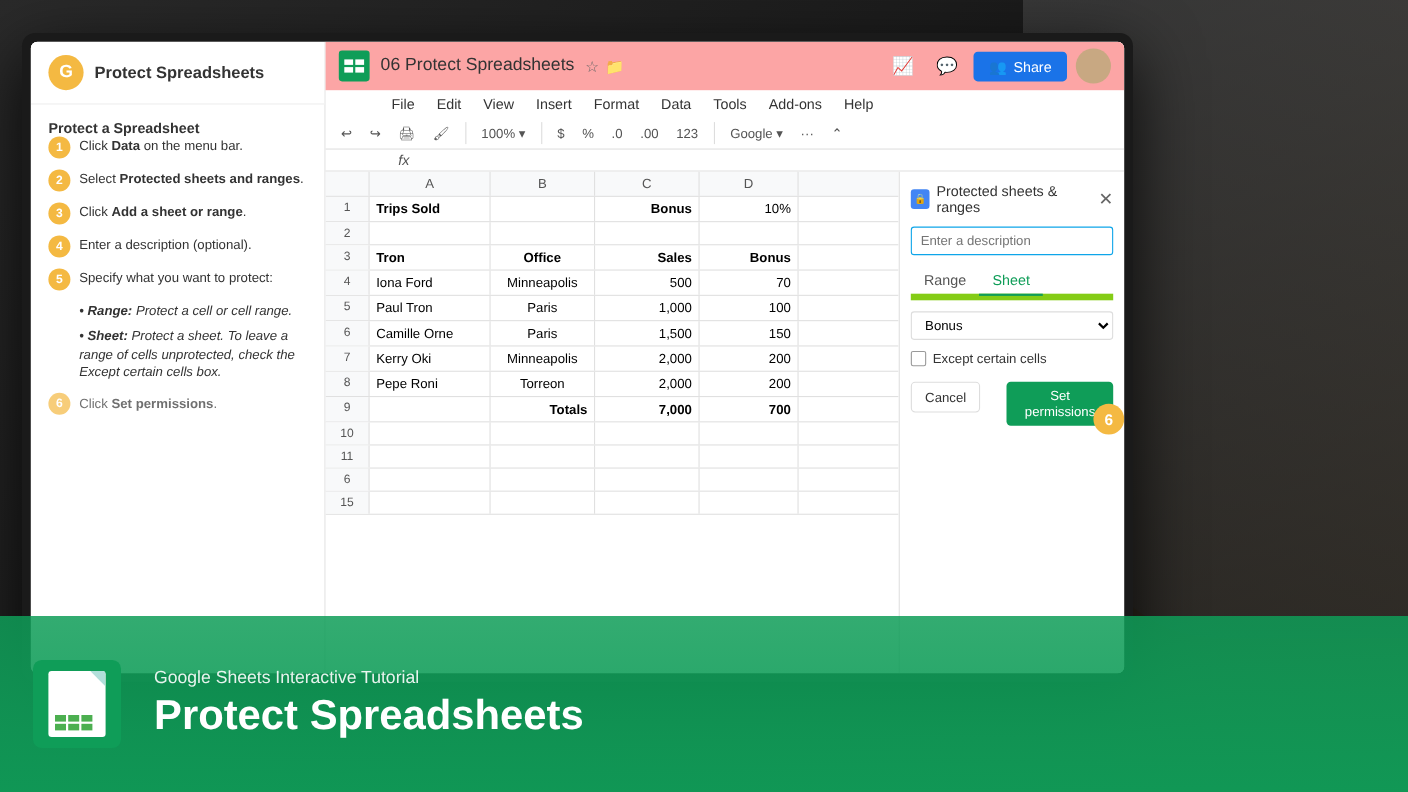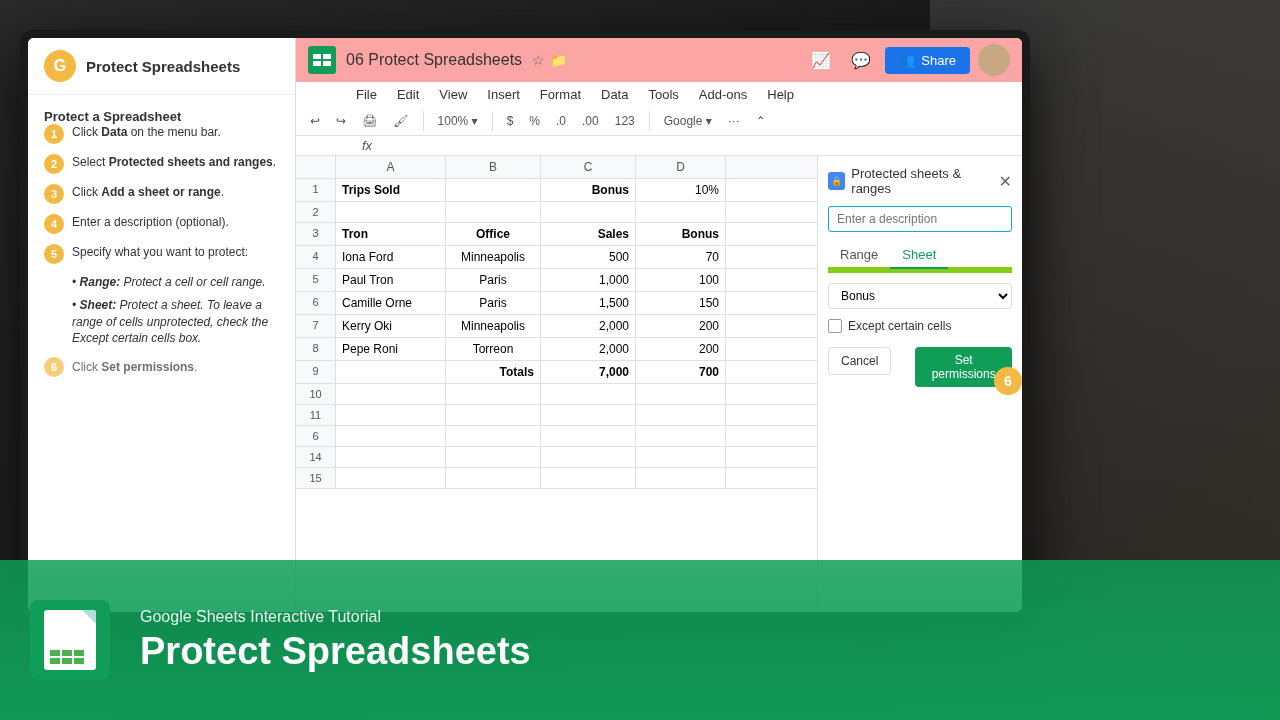--- a/index.html
+++ b/index.html
@@ -820,27 +820,20 @@
               <div class="cell col-d"></div>
             </div>
             <div class="grid-row">
               <div class="row-num">6</div>
               <div class="cell col-a"></div>
               <div class="cell col-b"></div>
               <div class="cell col-c"></div>
               <div class="cell col-d"></div>
             </div>
             <div class="grid-row">
-              <div class="row-num">14</div>
-              <div class="cell col-a"></div>
-              <div class="cell col-b"></div>
-              <div class="cell col-c"></div>
-              <div class="cell col-d"></div>
-            </div>
-            <div class="grid-row">
               <div class="row-num">15</div>
               <div class="cell col-a"></div>
               <div class="cell col-b"></div>
               <div class="cell col-c"></div>
               <div class="cell col-d"></div>
             </div>
           </div>
         </div>
 
         <div class="protected-panel">

